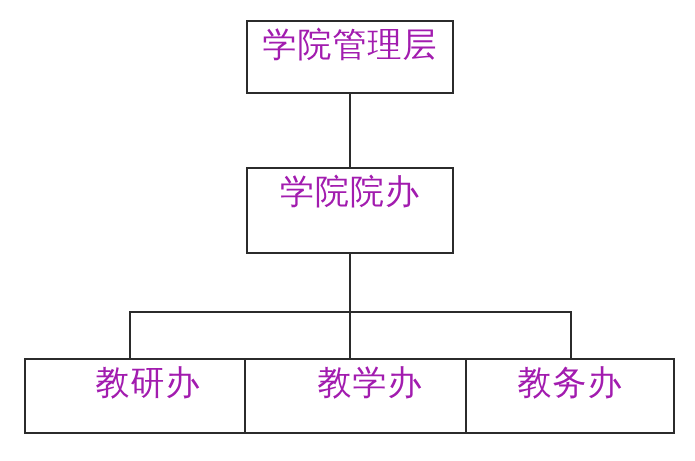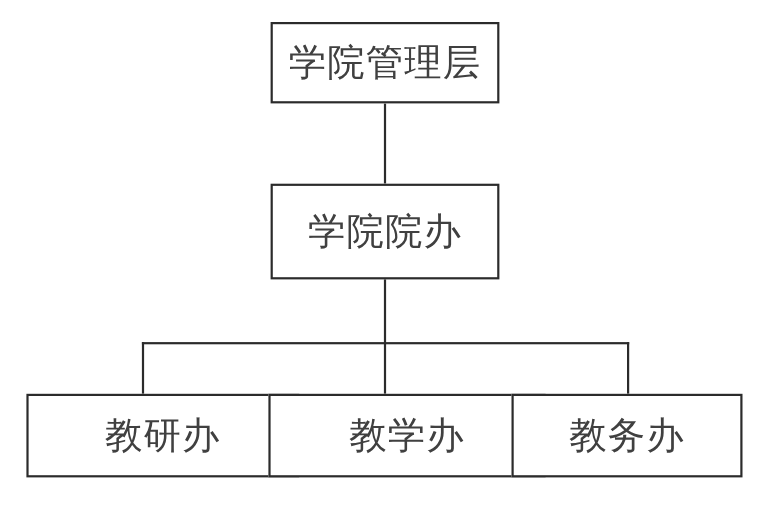--- a/index.html
+++ b/index.html
@@ -14,23 +14,23 @@
     background: #ffffff;
     font-family: "Liberation Serif", "DejaVu Serif", serif;
     overflow: hidden;
   }
   .node {
     position: absolute;
     box-sizing: border-box;
     border: 2px solid #2b2b2b;
     background: #ffffff;
     display: flex;
-    align-items: center;
+    align-items: flex-start;
     justify-content: center;
-    color: #404040;
+    color: #a21caf;
     font-size: 34px;
     letter-spacing: 1px;
     white-space: nowrap;
   }
   
   .node-management { left: 246px; top: 20px;  width: 208px; height: 74px; }
   
   .node-office     { left: 246px; top: 167px; width: 208px; height: 87px; }
   
   .node-research   { left: 24px;  top: 358px; width: 248px; height: 76px; }

